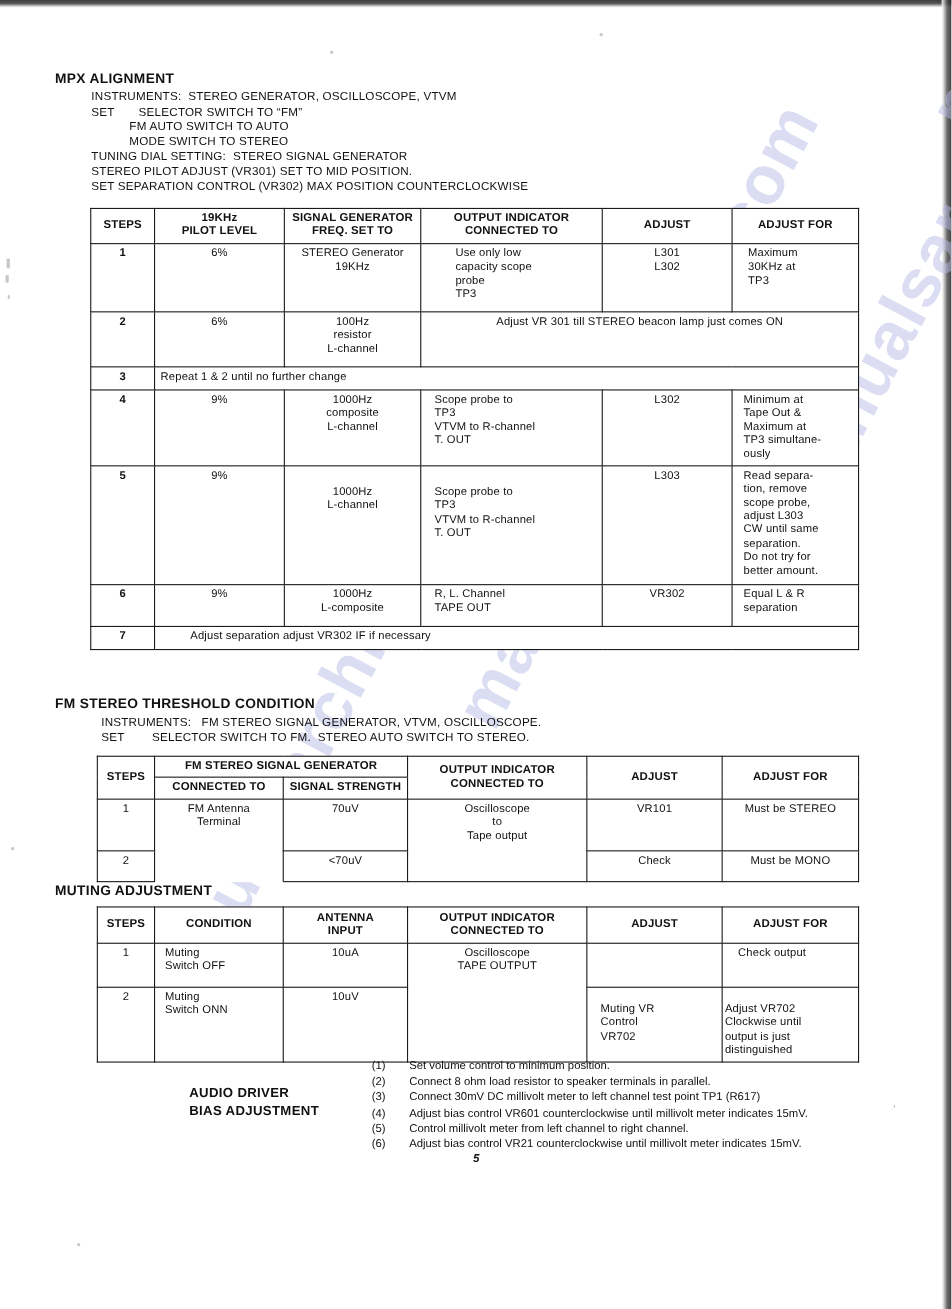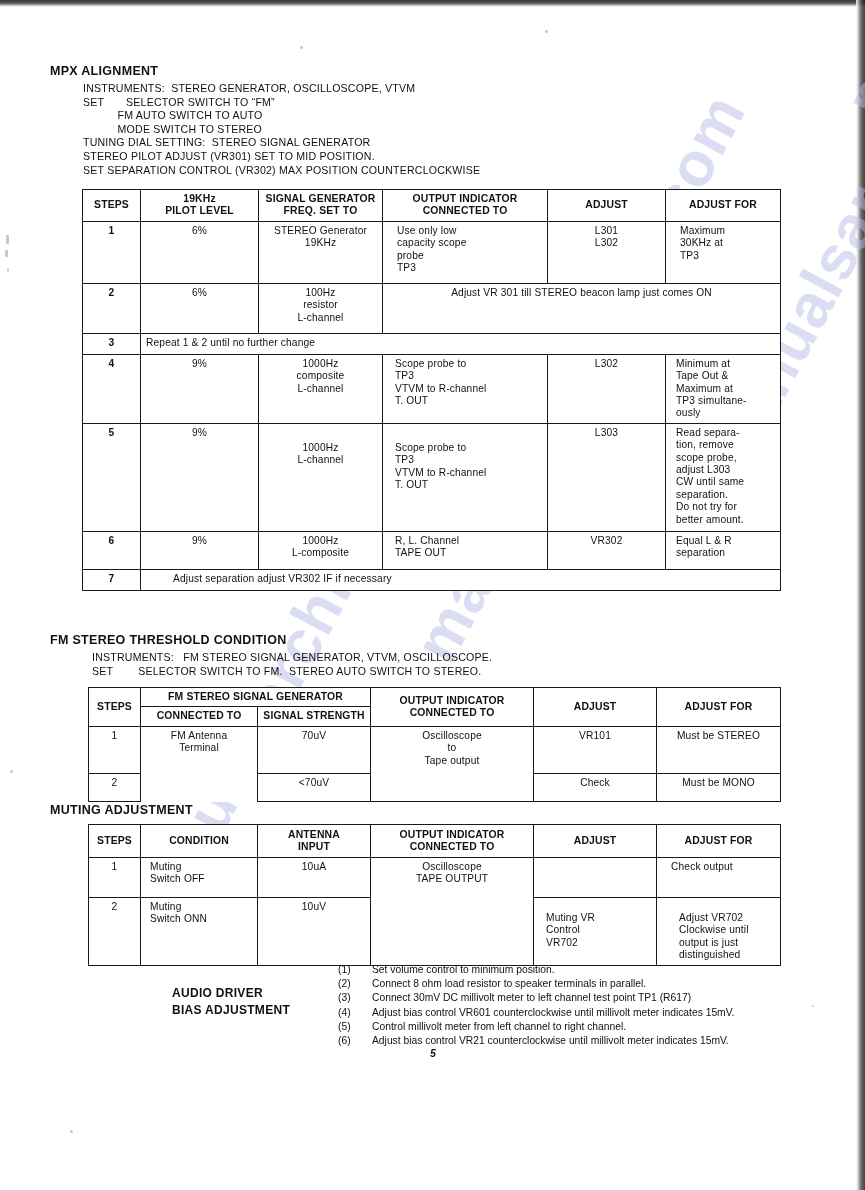--- a/index.html
+++ b/index.html
@@ -103,21 +103,21 @@
         <th class="mid" style="white-space:pre-line;">ADJUST FOR</th>
       </tr>
     </thead>
     <tbody>
 
       <tr style="height:62px;">
         <td class="c mid" style="font-weight:700;">1</td>
         <td class="c">6%</td>
         <td class="c" style="white-space:pre-line;">STEREO Generator
 19KHz</td>
-        <td style="white-space:pre-line;padding-left:14px;margin-top:40px;">Use only low
+        <td style="white-space:pre-line;padding-left:31px;margin-top:40px;">Use only low
 capacity scope
 probe
       TP3</td>
         <td class="c" style="white-space:pre-line;">L301
 L302</td>
         <td style="white-space:pre-line;padding-left:14px;">Maximum
 30KHz at
 TP3</td>
       </tr>
 
@@ -275,21 +275,21 @@
         <td style="padding-left:14px;">Check output</td>
       </tr>
       <tr style="height:68px;">
         <td class="c">2</td>
         <td style="white-space:pre-line;padding-left:9px;">Muting
 Switch ONN</td>
         <td class="c">10uV</td>
         <td style="white-space:pre-line;padding-left:12px;padding-top:14px;">Muting VR
 Control
 VR702</td>
-        <td style="white-space:pre-line;padding-left:22px;padding-top:14px;">Adjust VR702
+        <td style="white-space:pre-line;padding-left:2px;padding-top:14px;">Adjust VR702
 Clockwise until
 output is just
 distinguished</td>
       </tr>
     </tbody>
   </table>
 
   <div class="bias-wrap" style="left:0;top:963px;width:865px;">
     <div class="bias-label" style="position:absolute;left:172px;top:22px;">
       <div>AUDIO DRIVER</div>

